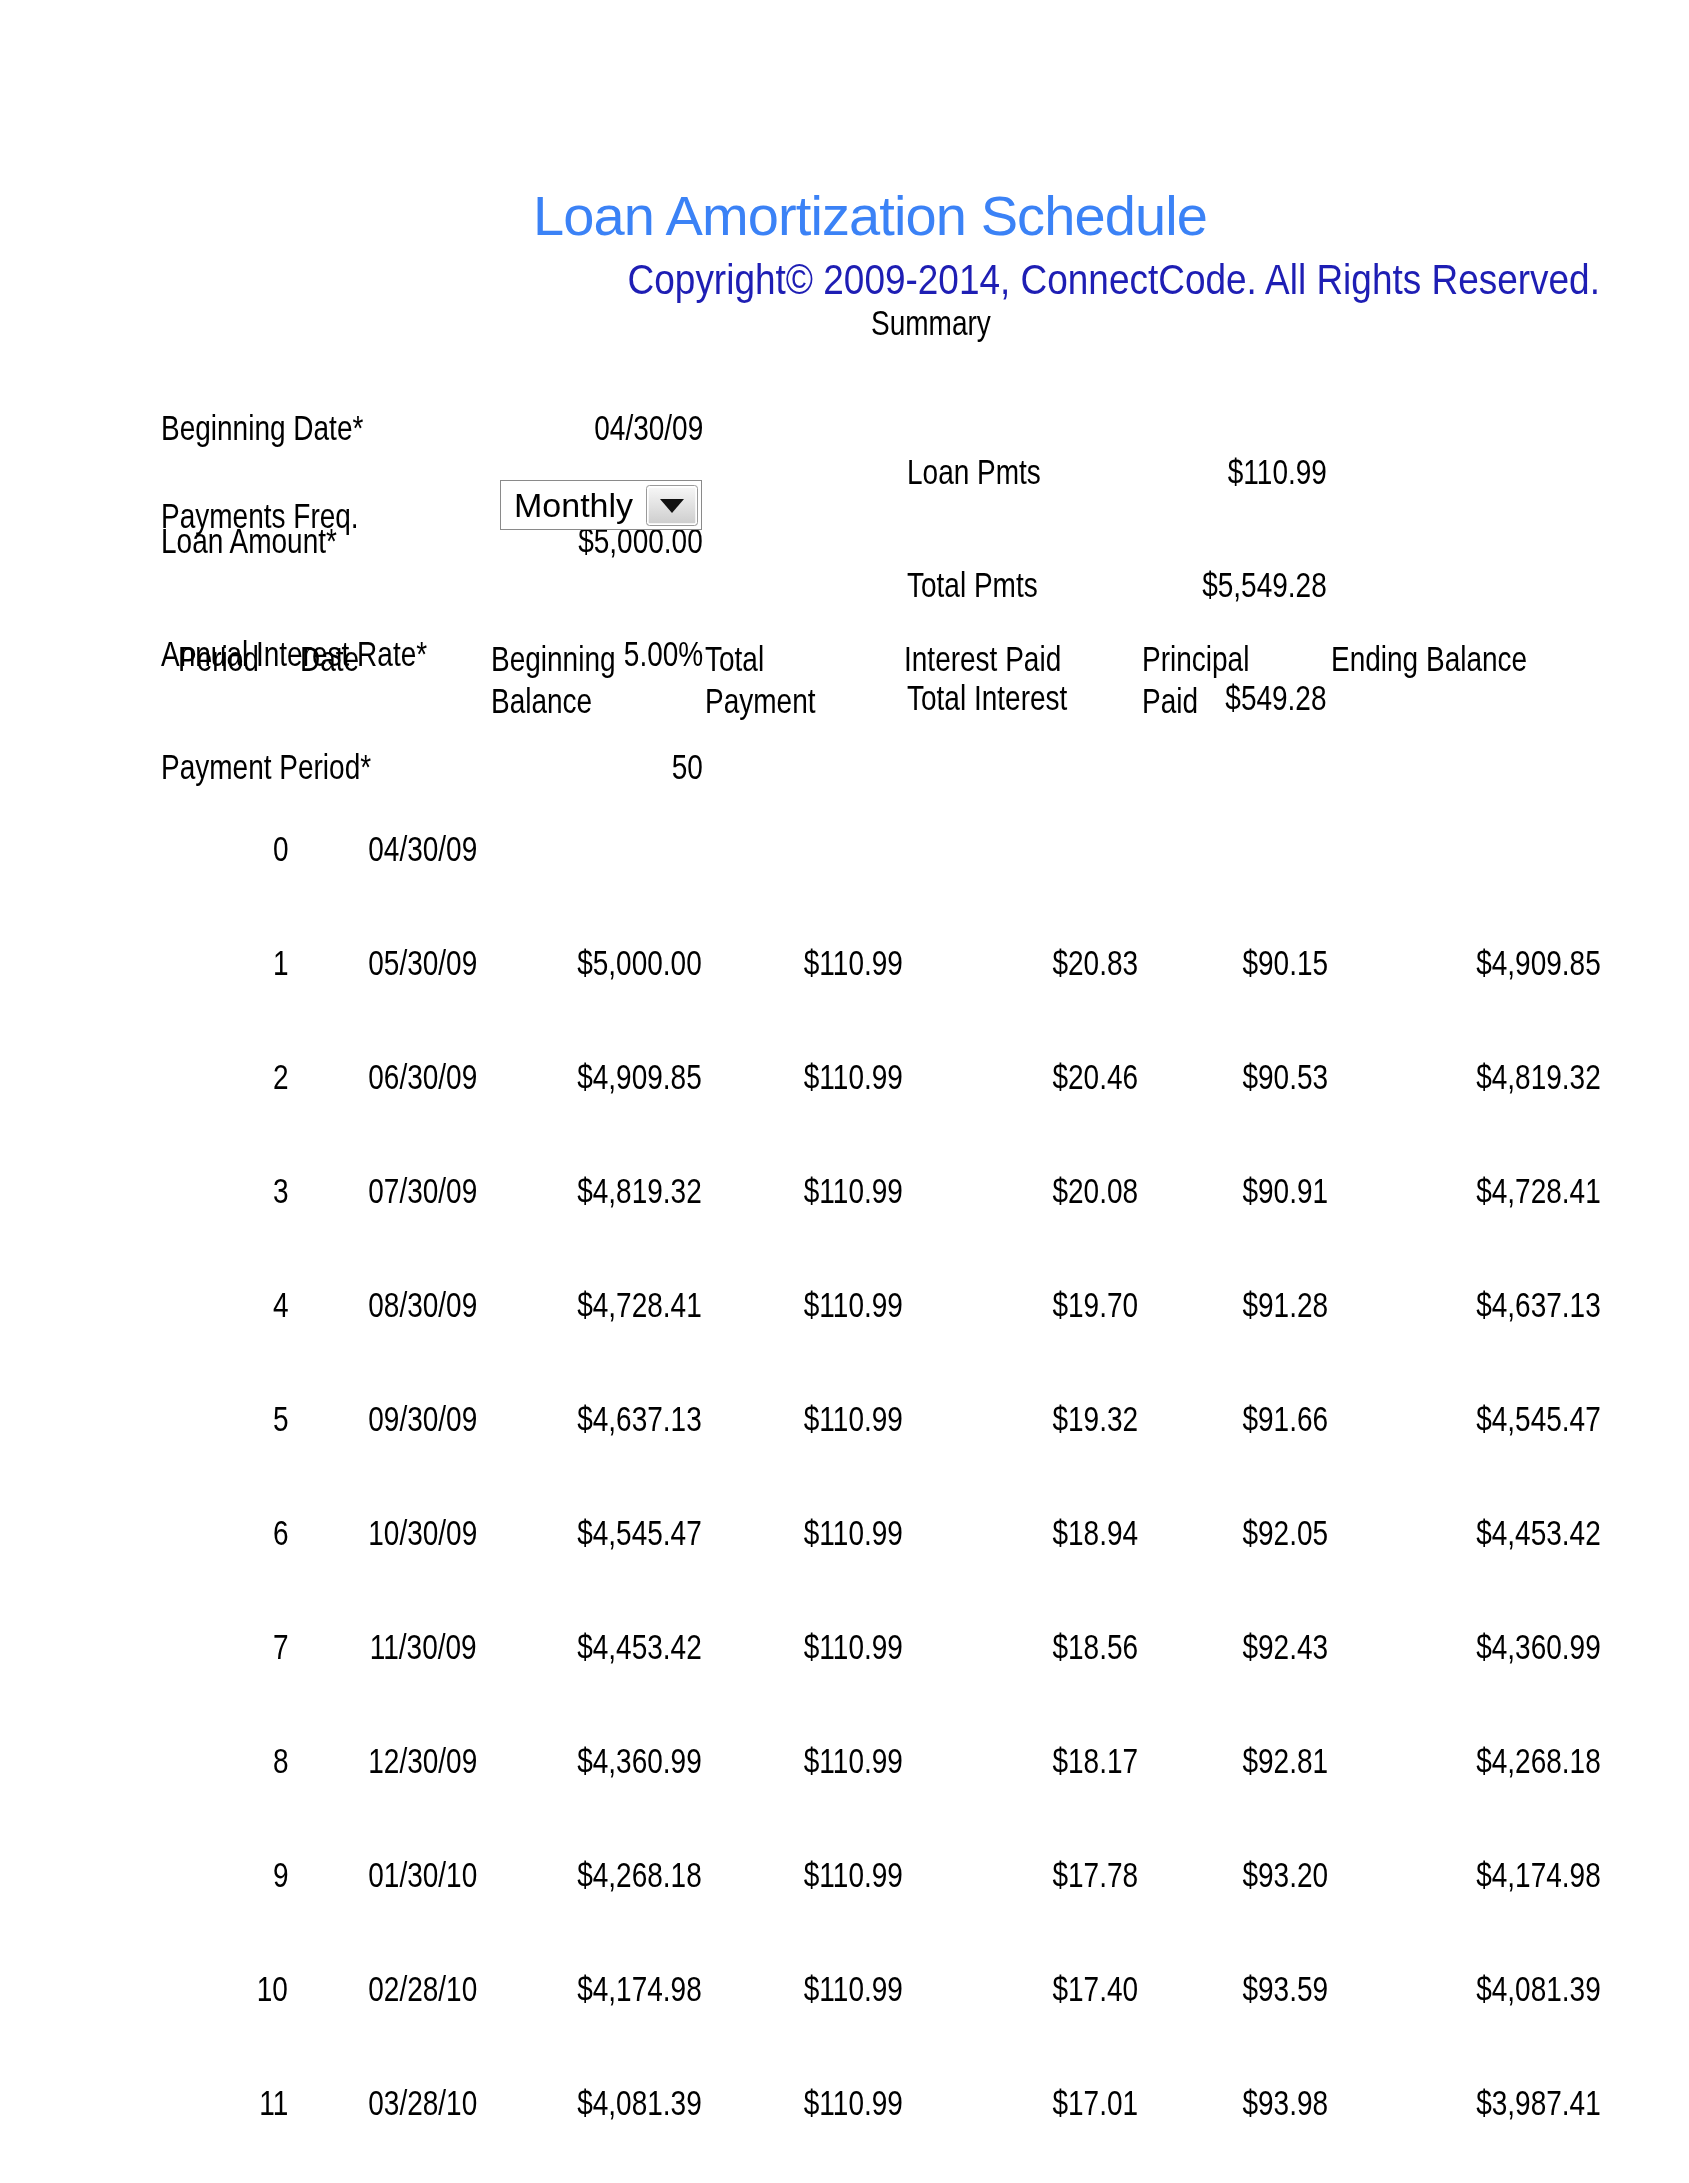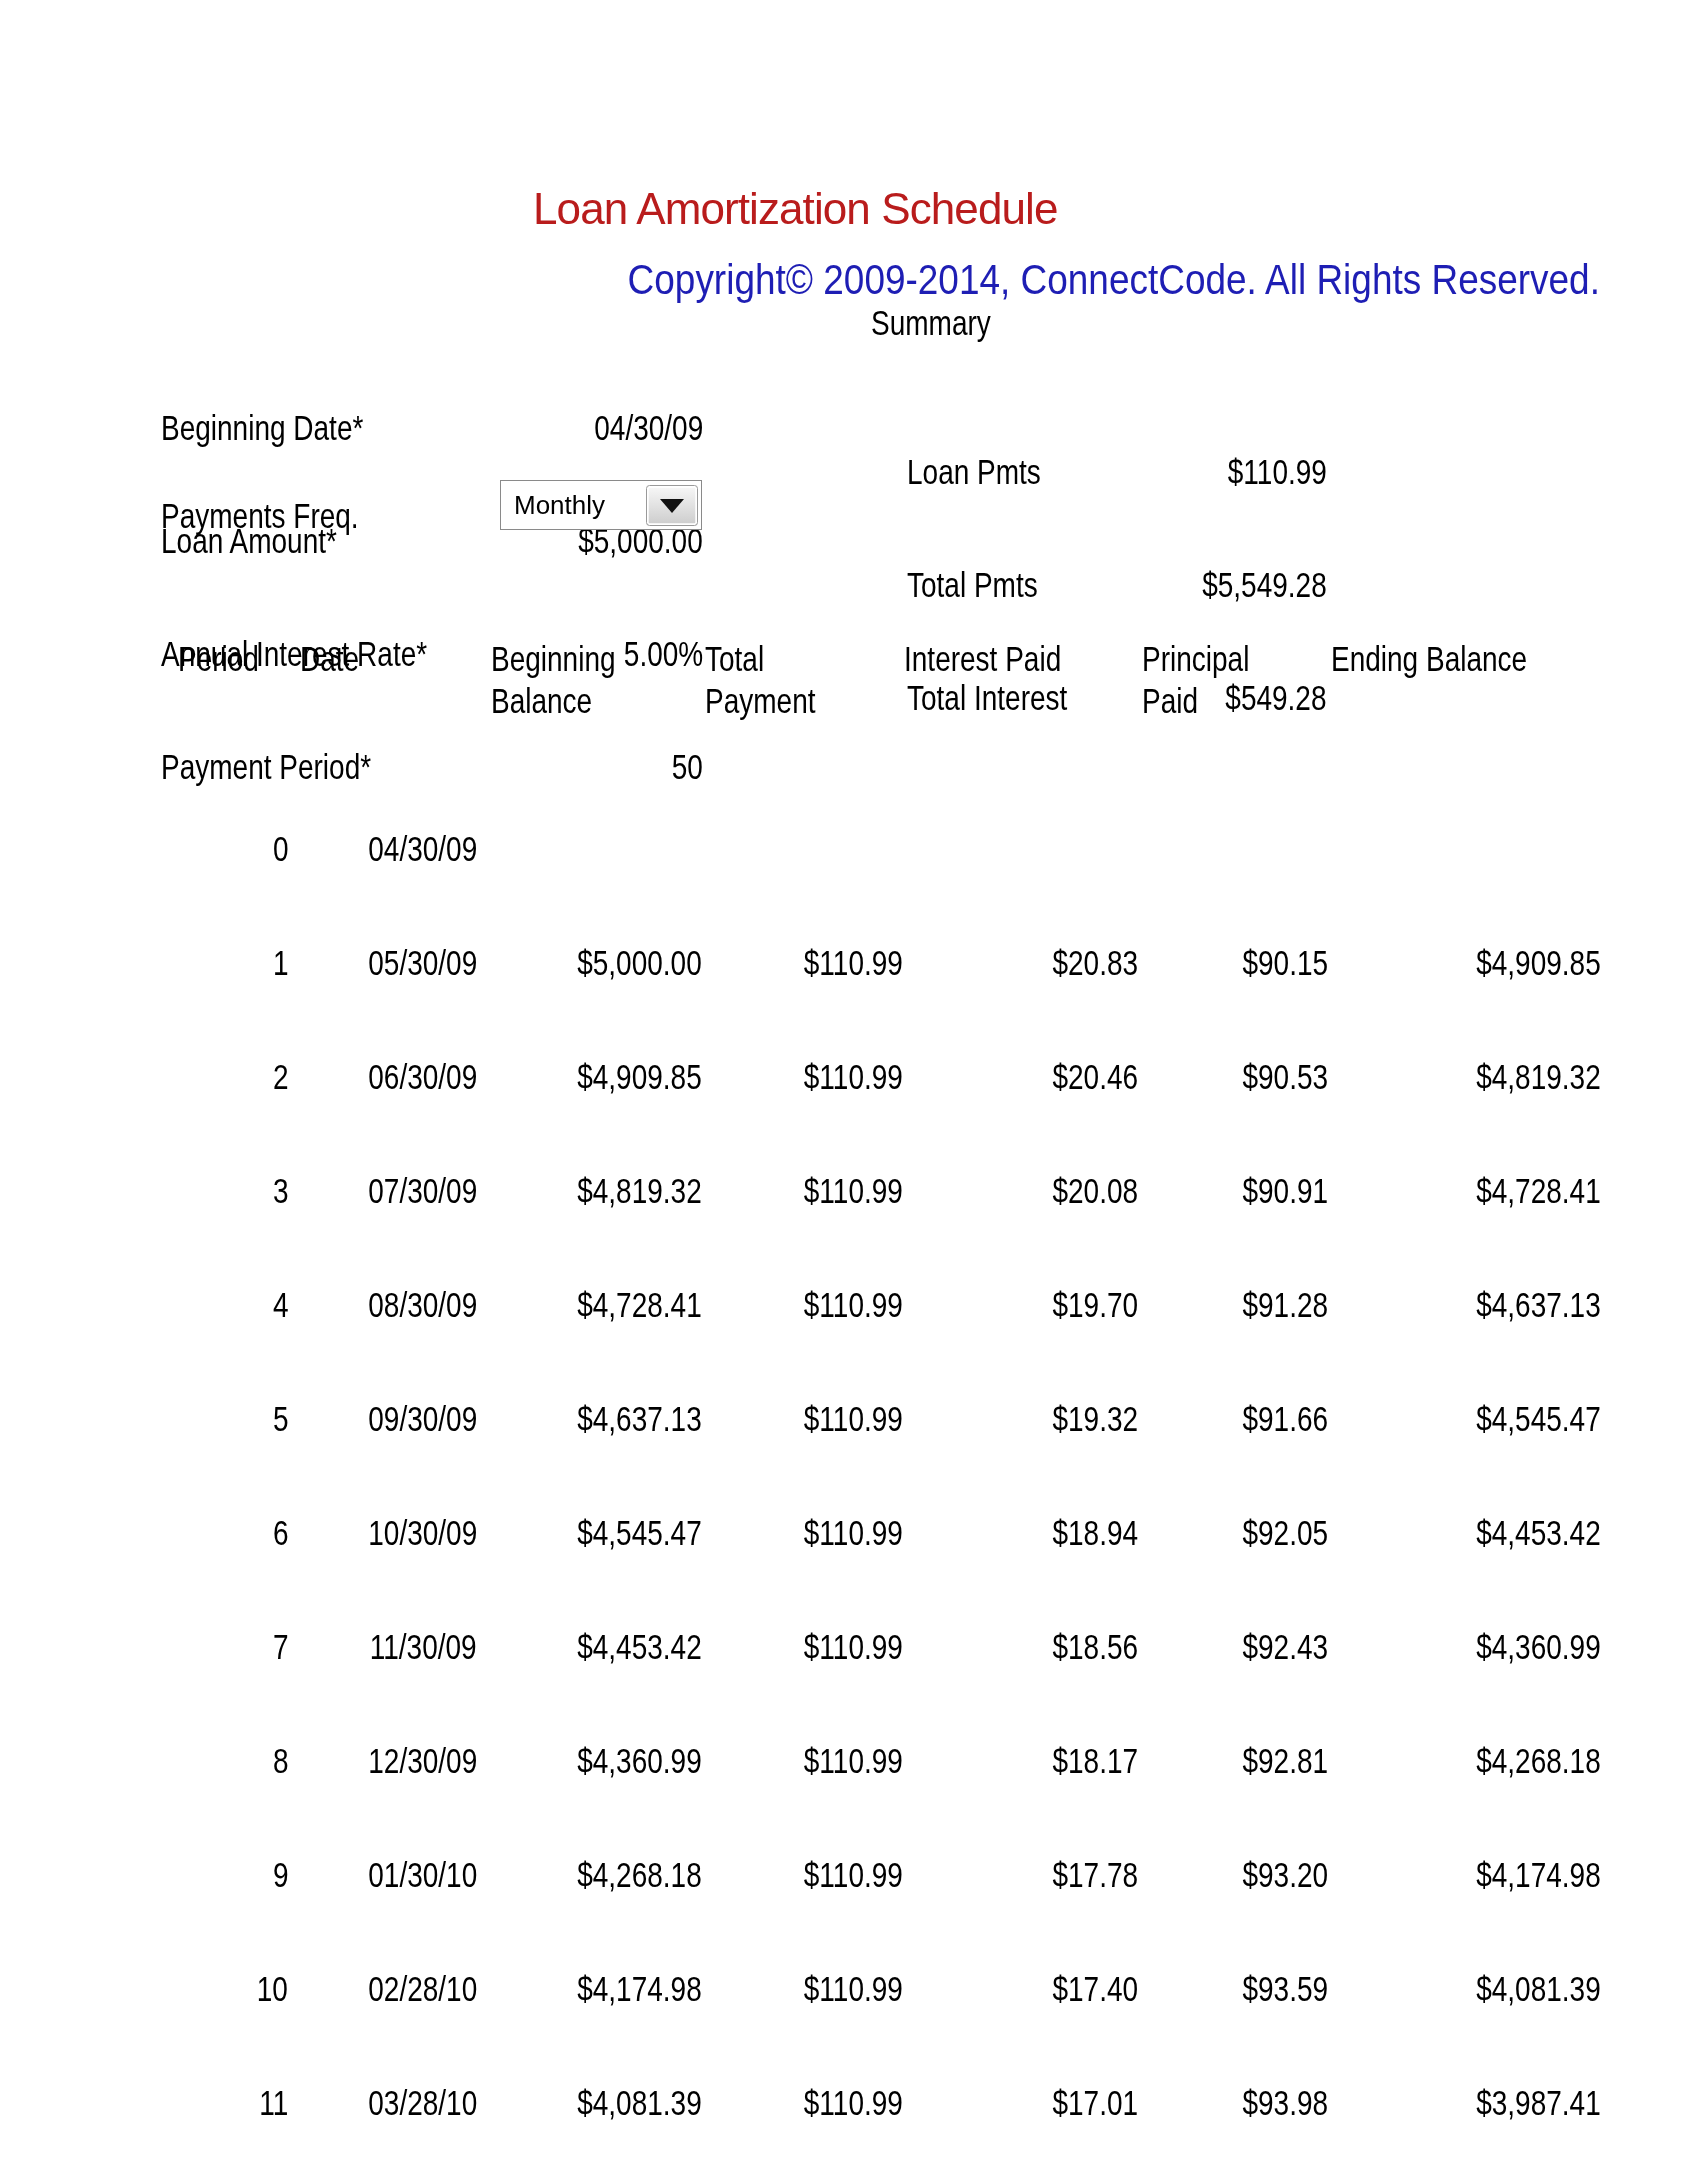--- a/index.html
+++ b/index.html
@@ -12,21 +12,21 @@
     color:#000000;
     overflow:hidden;
   }
   
   .ctxt{font-size:35px;line-height:1;white-space:pre-line;}
   .cx{display:inline-block;transform:scaleX(0.80);transform-origin:0 50%;}
   .cx.r{transform-origin:100% 50%;}
   
   .title{
     position:absolute;left:533px;top:185px;
-    font-size:44px;line-height:1.1;color:#b91c1c;
+    font-size:56px;line-height:1.1;color:#3b82f6;
     letter-spacing:-0.9px;
   }
   
   .copyright{
     position:absolute;right:89px;top:257px;
     font-size:42px;line-height:1.1;
     color:#1E1EB4;
     text-decoration:underline;
     text-decoration-thickness:2.6px;
     text-underline-offset:3.5px;
@@ -43,21 +43,21 @@
   .dropdown{
     position:absolute;left:500px;top:480px;width:202px;height:50px;
     box-sizing:border-box;
     border:1.7px solid #8a8a8a;
     background:#ffffff;
     display:flex;align-items:center;
     cursor:pointer;
   }
   .dd-text{
     padding-left:13px;
-    font-size:26px;
+    font-size:34px;
     color:#000;
     font-family:"Liberation Sans",sans-serif;
   }
   .dd-btn{
     position:absolute;right:2.6px;top:3.5px;bottom:3.5px;width:50px;
     background:linear-gradient(#f8f8f8,#cccccc);
     border:0.9px solid #9a9a9a;
     border-radius:3.5px;
     box-shadow:inset 0 0 0 1.7px #ffffff;
     display:flex;align-items:center;justify-content:center;

